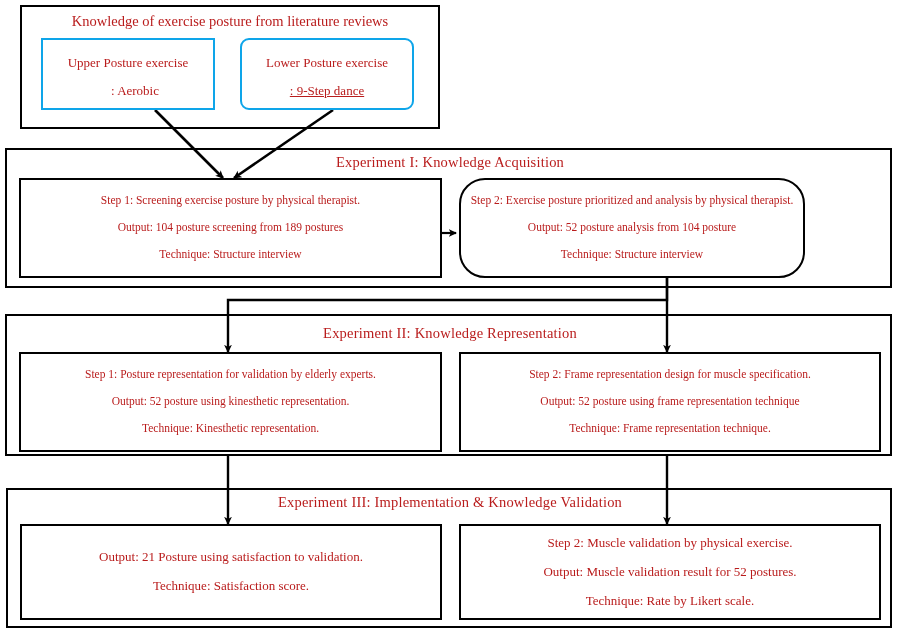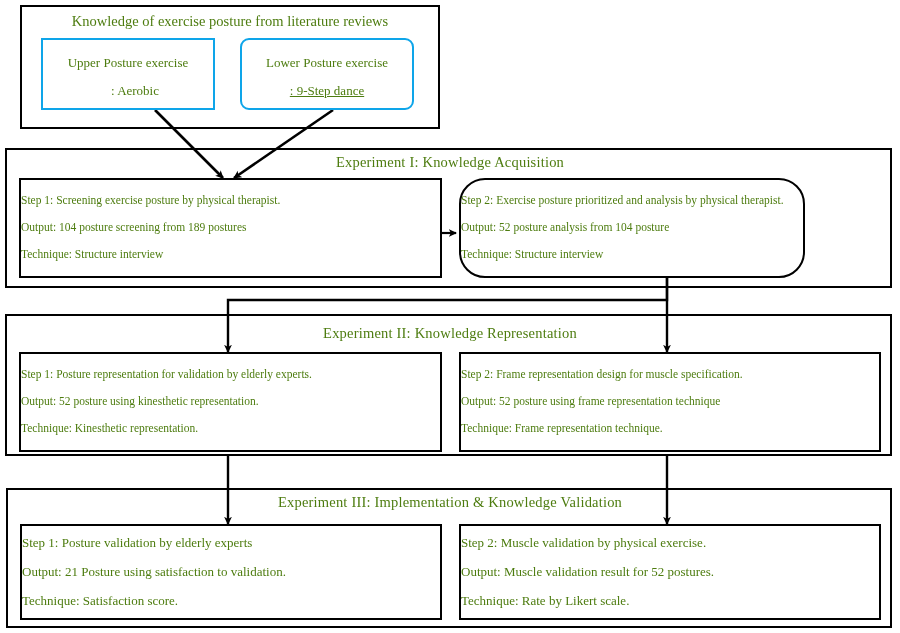--- a/index.html
+++ b/index.html
@@ -6,21 +6,21 @@
     margin: 0;
     padding: 0;
     background: #ffffff;
   }
   #canvas {
     position: relative;
     width: 900px;
     height: 633px;
     background: #ffffff;
     font-family: "Liberation Serif", "DejaVu Serif", serif;
-    color: #4d7c0f;
+    color: #b91c1c;
     overflow: hidden;
   }
   svg.wires {
     position: absolute;
     left: 0;
     top: 0;
     width: 900px;
     height: 633px;
     pointer-events: none;
   }
@@ -72,21 +72,21 @@
   .step-body {
     position: absolute;
     left: 0;
     right: 0;
     top: 50%;
     transform: translateY(-50%);
     display: flex;
     flex-direction: column;
     justify-content: center;
     gap: 14px;
-    text-align: left;
+    text-align: center;
     pointer-events: none;
   }
   .step-body .ln {
     font-size: 11.5px;
     line-height: 1.15;
     white-space: nowrap;
   }
   .step-body.big .ln {
     font-size: 13px;
   }
@@ -171,21 +171,20 @@
       <div class="ln">Output: 52 posture using frame representation technique</div>
       <div class="ln">Technique: Frame representation technique.</div>
     </div>
   </div>
 
   <div class="outer-box" style="left:6px; top:488px; width:886px; height:140px;"></div>
   <div class="section-title" style="left:175px; top:495px; width:550px;">Experiment III: Implementation &amp; Knowledge Validation</div>
 
   <div class="inner-box" style="left:20px; top:524px; width:422px; height:96px;">
     <div class="step-body big">
-      <div class="ln">Step 1: Posture validation by elderly experts</div>
       <div class="ln">Output: 21 Posture using satisfaction to validation.</div>
       <div class="ln">Technique: Satisfaction score.</div>
     </div>
   </div>
 
   <div class="inner-box" style="left:459px; top:524px; width:422px; height:96px;">
     <div class="step-body big">
       <div class="ln">Step 2: Muscle validation by physical exercise.</div>
       <div class="ln">Output: Muscle validation result for 52 postures.</div>
       <div class="ln">Technique: Rate by Likert scale.</div>

